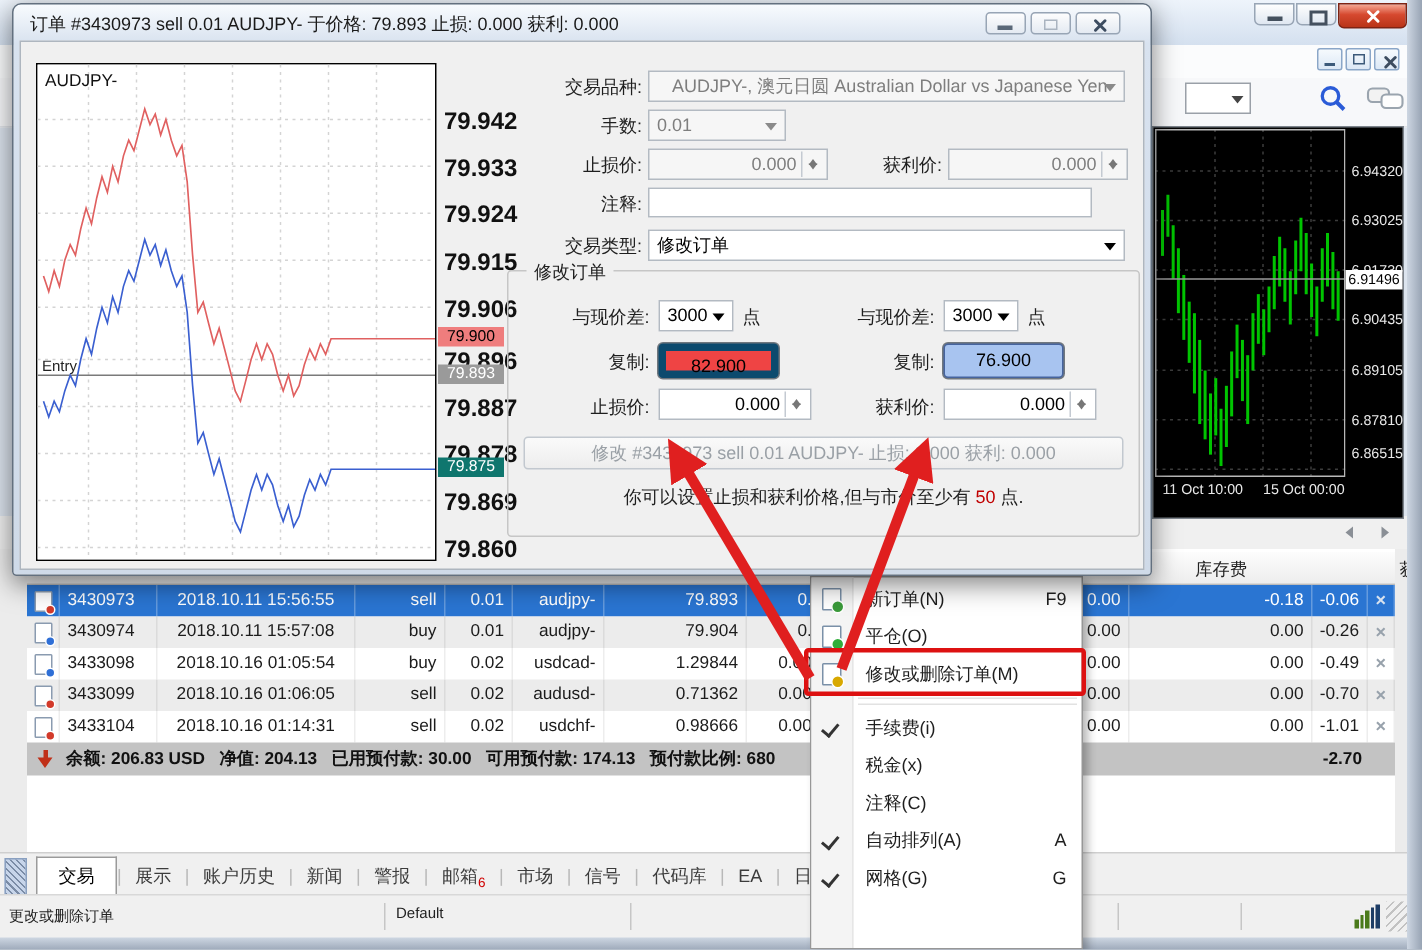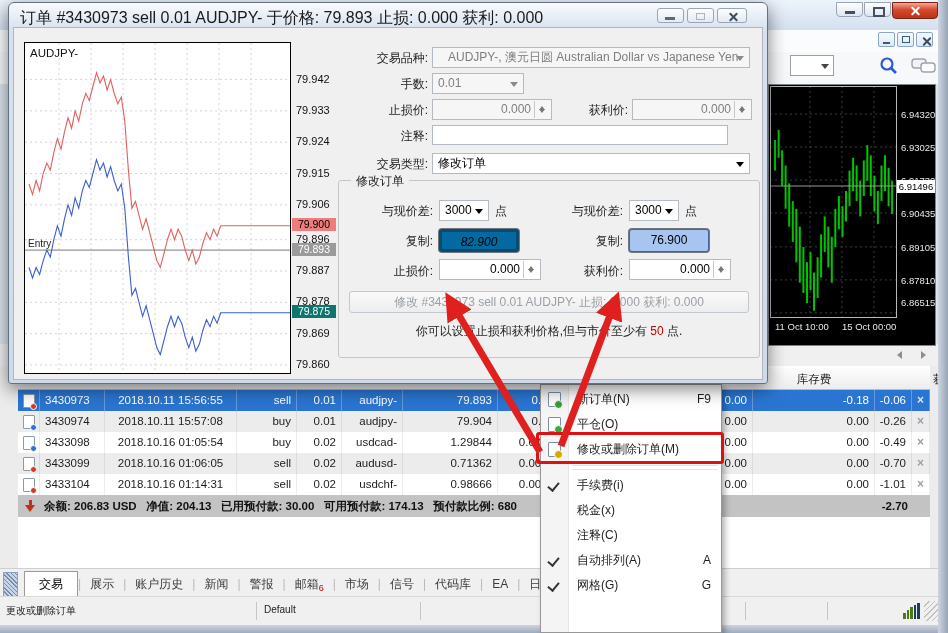--- a/index.html
+++ b/index.html
@@ -97,31 +97,31 @@
   .mi .chk{position:absolute;left:9px;top:7px;width:5px;height:9px;border-right:2px solid #333;border-bottom:2px solid #333;transform:rotate(40deg);}
   .mi .micon{position:absolute;left:7px;top:5px;width:11px;height:13px;background:#fff;border:1px solid #7a90a8;border-radius:1px;}
   .mi .micon::after{content:"";position:absolute;right:-3px;bottom:-3px;width:7px;height:7px;border-radius:50%;border:1px solid #fff;background:var(--b,#3a9a3a);}
   .msep{height:1px;background:#e2e2e2;margin:3px 3px 3px 31px;}
   .redbox{left:536px;top:432px;width:188px;height:32px;border:3px solid #dd1111;border-radius:3px;z-index:45;box-sizing:border-box;}
 
   
   .dialog{left:8px;top:2px;width:760px;height:382px;z-index:50;
     background:linear-gradient(#f8fbfe,#d8e2ef 26px,#cfdae8);border:1px solid #63707f;border-radius:6px 6px 3px 3px;
     box-shadow:0 5px 18px rgba(0,0,0,.5);box-sizing:border-box;}
-  .dlg-title{position:absolute;left:11px;top:5px;font-size:16px;color:#1a1a1a;white-space:nowrap;}
+  .dlg-title{position:absolute;left:11px;top:5px;font-size:12px;color:#1a1a1a;white-space:nowrap;}
   .wbtn{position:absolute;top:5px;width:27px;height:15px;border:1px solid #98a5b5;border-radius:3px;
     background:linear-gradient(#fdfdfd,#e4eaf2);box-sizing:border-box;}
   .wbtn .bar{position:absolute;left:7px;top:8px;width:10px;height:3px;background:#5a6878;}
   .wbtn .sq{position:absolute;left:8px;top:4px;width:7px;height:5px;border:1.5px solid #aab4c0;}
   .dlg-body{position:absolute;left:4px;top:24px;width:750px;height:353px;background:#f0f0f0;border:1px solid #aeb6bf;box-sizing:border-box;}
   
   .ochart{position:absolute;left:10px;top:14px;width:316px;height:332px;}
   .ochart svg{position:absolute;left:0;top:0;background:#fff;border:1px solid #000;}
   .oc-gut{position:absolute;left:267px;top:0;width:49px;height:330px;}
-  .oc-tick{position:absolute;left:5px;font-size:11px;color:#111;white-space:nowrap;}
+  .oc-tick{position:absolute;left:5px;font-size:16px;color:#111;white-space:nowrap;font-weight:bold;}
   .ptag{position:absolute;left:1px;width:44px;height:13px;font-size:10.5px;line-height:13px;text-align:center;color:#fff;}
   .ptag.ask{background:#ef7d7d;color:#000;}
   .ptag.entry{background:#9a9a9a;}
   .ptag.bid{background:#0f766e;}
   
   .flabel{position:absolute;font-size:12px;color:#1e1e1e;text-align:right;width:88px;white-space:nowrap;}
   .combo{position:absolute;height:21px;background:#f6f6f6;border:1px solid #b3bac2;box-sizing:border-box;
     font-size:12px;color:#7e7e7e;line-height:19px;padding:0 18px 0 5px;white-space:nowrap;overflow:hidden;}
   .combo .arr{position:absolute;right:5px;top:8px;width:0;height:0;border:4px solid transparent;border-top:5px solid #8a8a8a;}
   .combo.on{background:#fff;color:#000;}
@@ -132,21 +132,21 @@
   .spin .ud{position:absolute;right:1px;top:1px;width:15px;height:17px;border-left:1px solid #c4cad2;}
   .spin .ud i{position:absolute;left:4px;width:0;height:0;border:3.5px solid transparent;}
   .spin .ud i.u{top:2px;border-bottom:4px solid #777;}
   .spin .ud i.d{bottom:2px;border-top:4px solid #777;}
   .input{position:absolute;height:20px;background:#fff;border:1px solid #b3bac2;box-sizing:border-box;}
   .group{position:absolute;left:328px;top:176px;width:420px;height:176px;border:1px solid #c6c6c6;border-radius:3px;}
   .group legend,.glabel-title{position:absolute;left:12px;top:-8px;background:#f0f0f0;padding:0 5px;font-size:12px;color:#1e1e1e;}
   .glabel{position:absolute;font-size:12px;color:#1e1e1e;text-align:right;width:80px;white-space:nowrap;}
   .copybtn{position:absolute;width:80px;height:23px;border-radius:3px;font-size:12px;line-height:21px;text-align:center;
     box-sizing:border-box;cursor:pointer;}
-  .copybtn.sellp{background:#0369a1;border:3px solid #0c4a6e;box-shadow:0 0 0 1px #70777e;font-style:italic;}
+  .copybtn.sellp{background:#ef4444;border:5px solid #0c4a6e;box-shadow:0 0 0 1px #70777e;}
   .copybtn.buyp{background:#a8c4f0;border:1px solid #46649e;box-shadow:0 0 0 1px #70777e;}
   .bigbtn{position:absolute;height:22px;background:linear-gradient(#fafafa,#ededed);border:1px solid #c2c8cf;border-radius:3px;
     font-size:12px;color:#9aa0a6;text-align:center;line-height:20px;box-sizing:border-box;white-space:nowrap;overflow:hidden;}
   .note{position:absolute;width:420px;text-align:center;font-size:12px;color:#1e1e1e;white-space:nowrap;}
   .note .red{color:#c00000;}
   .arrows{position:absolute;left:0;top:0;z-index:60;pointer-events:none;}
 </style>
 </head>
 <body>
 <div id="screen">

